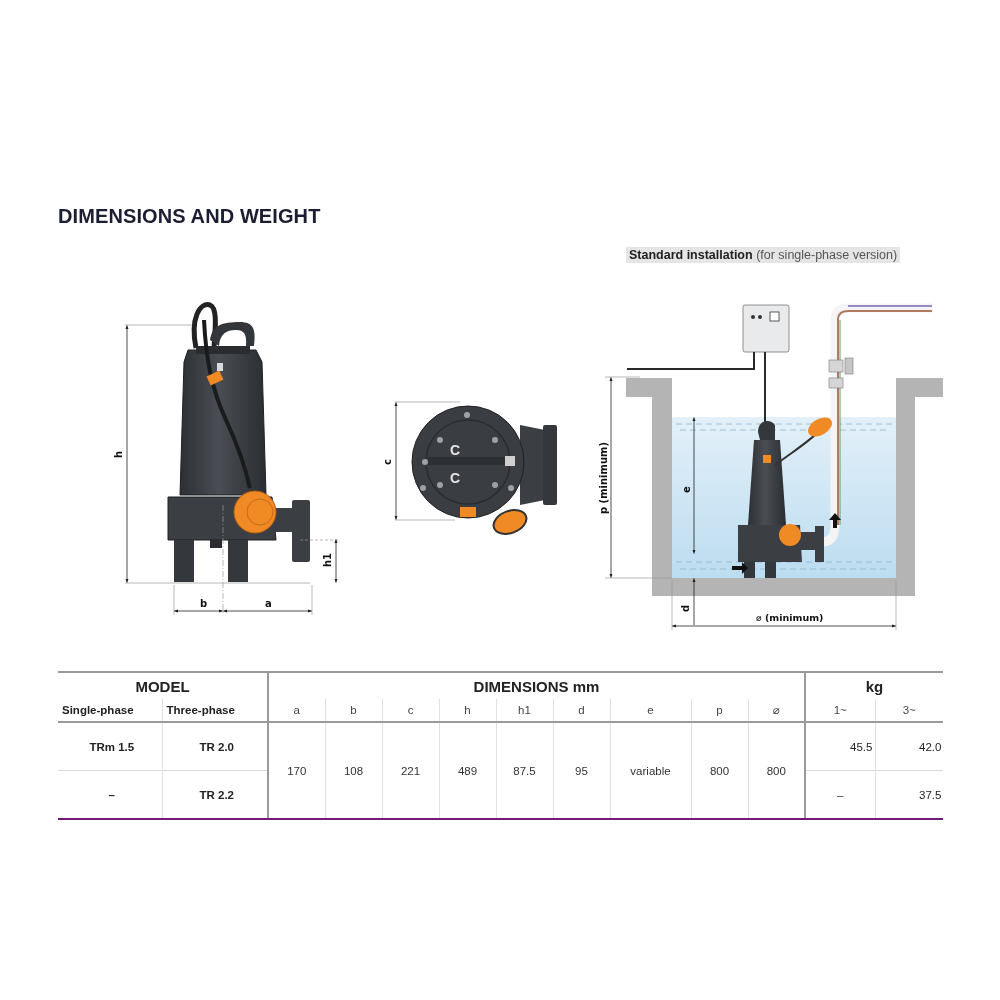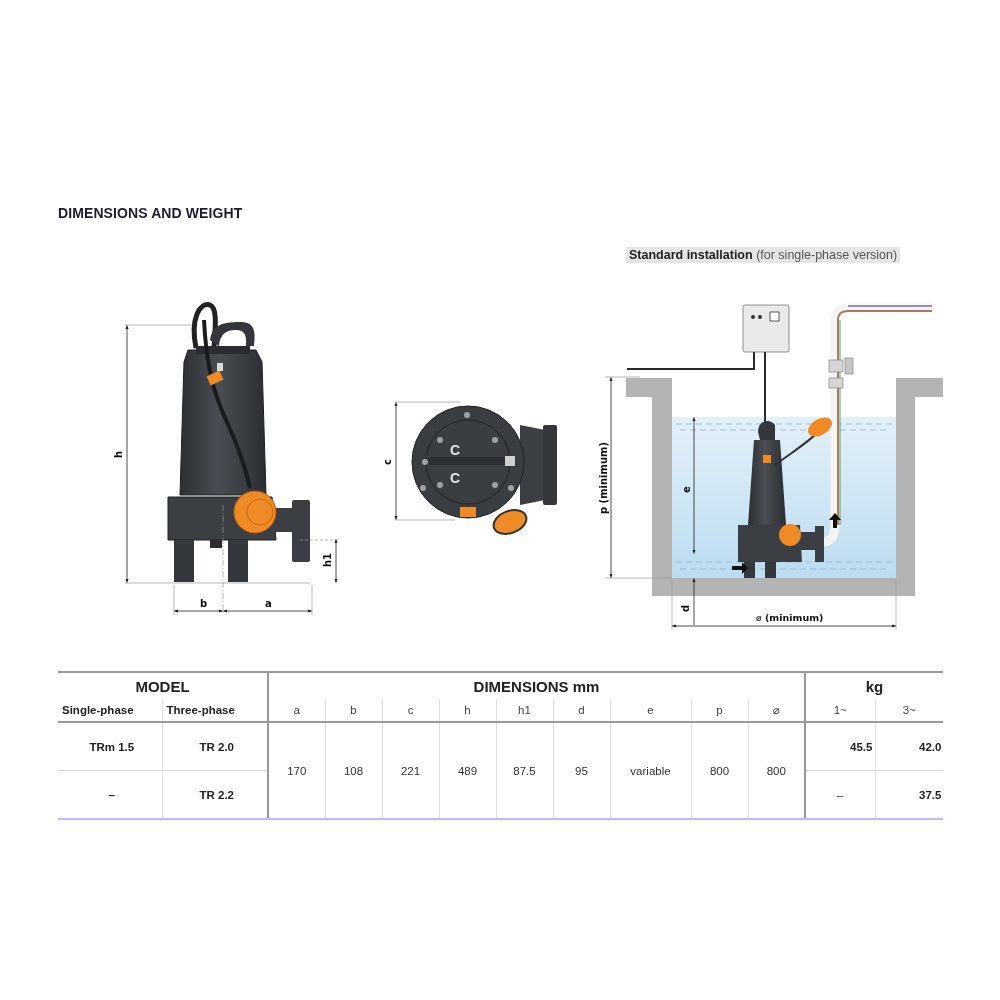--- a/index.html
+++ b/index.html
@@ -1,33 +1,33 @@
 <!DOCTYPE html>
 <html><head>
 <meta charset="utf-8">
 <style>
   html,body{margin:0;padding:0;background:#ffffff;}
   body{width:1000px;height:1000px;position:relative;overflow:hidden;font-family:"Liberation Sans","DejaVu Sans",sans-serif;color:#222;}
-  .title{position:absolute;left:58px;top:205px;font-size:14px;font-weight:bold;color:#1b1d33;letter-spacing:0.1px;}
+  .title{position:absolute;left:58px;top:205px;font-size:20px;font-weight:bold;color:#1b1d33;letter-spacing:0.1px;}
   .inst-title{position:absolute;left:626px;top:247px;background:#e5e5e5;padding:1px 3px;font-size:12.5px;color:#222;}
   .inst-title b{font-weight:bold;}
   .inst-title span.sub{color:#555;}
   svg.draw{position:absolute;left:0;top:0;}
   .dimlbl{font-family:"DejaVu Sans",sans-serif;font-size:10px;fill:#111;font-weight:bold;}
   table.spec{position:absolute;left:58px;top:671px;width:885px;border-collapse:collapse;font-size:11.5px;color:#333;}
   table.spec th, table.spec td{text-align:center;padding:0;font-weight:normal;}
   table.spec tr.h1 th{height:26px;font-weight:bold;color:#222;font-size:15px;}
   table.spec tr.h2 th{height:22px;color:#444;}
   table.spec tr.h2 th.l{text-align:left;font-weight:bold;color:#222;padding-left:4px;margin-left:28px;}
   table.spec td.l{text-align:center;font-weight:bold;color:#222;padding-left:4px;}
-  table.spec td.b{font-weight:bold;color:#222;padding-left:42px;}
+  table.spec td.b{font-weight:normal;color:#222;padding-left:42px;}
   table.spec tr.r1 td{height:47px;}
   table.spec tr.r2 td{height:47px;}
   .top-rule{border-top:2px solid #9a9a9a;}
-  .bot-rule{border-bottom:2px solid #c4b5fd;margin-top:15px;}
+  .bot-rule{border-bottom:2px solid #701a75;margin-top:15px;}
   .hdr-rule{border-bottom:2px solid #9a9a9a;}
   .vthick{border-left:2px solid #9a9a9a;}
   .vthin{border-left:1px solid #e0e0e0;}
   .hthin{border-top:1px solid #d8d8d8;}
 </style>
 </head>
 <body>
 
 <div class="title">DIMENSIONS AND WEIGHT</div>
 

